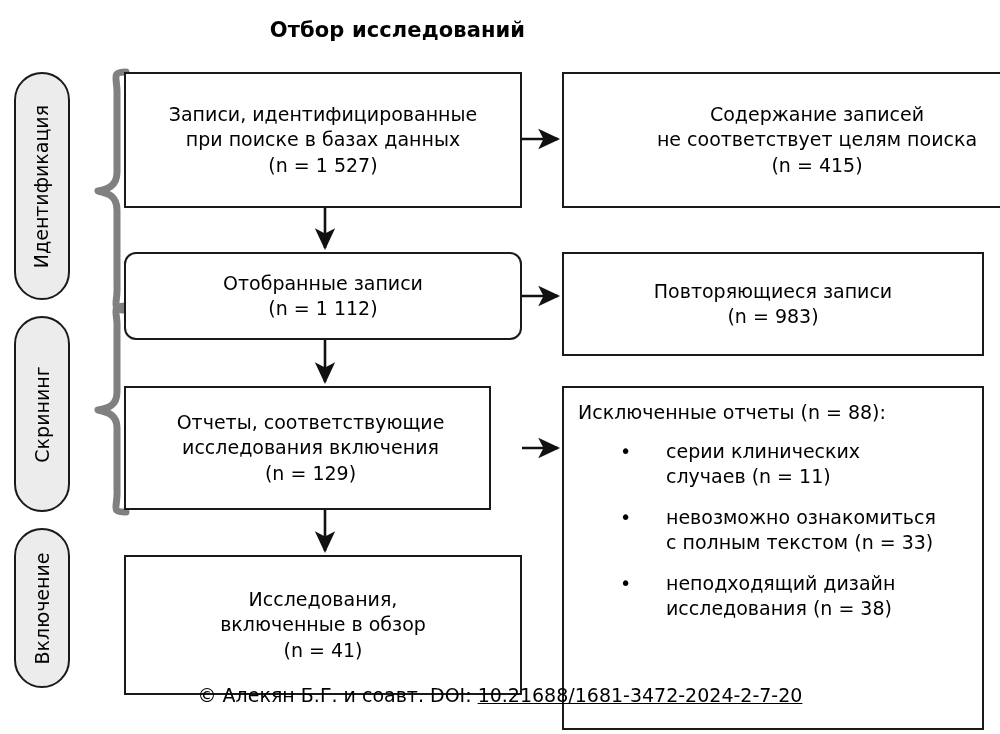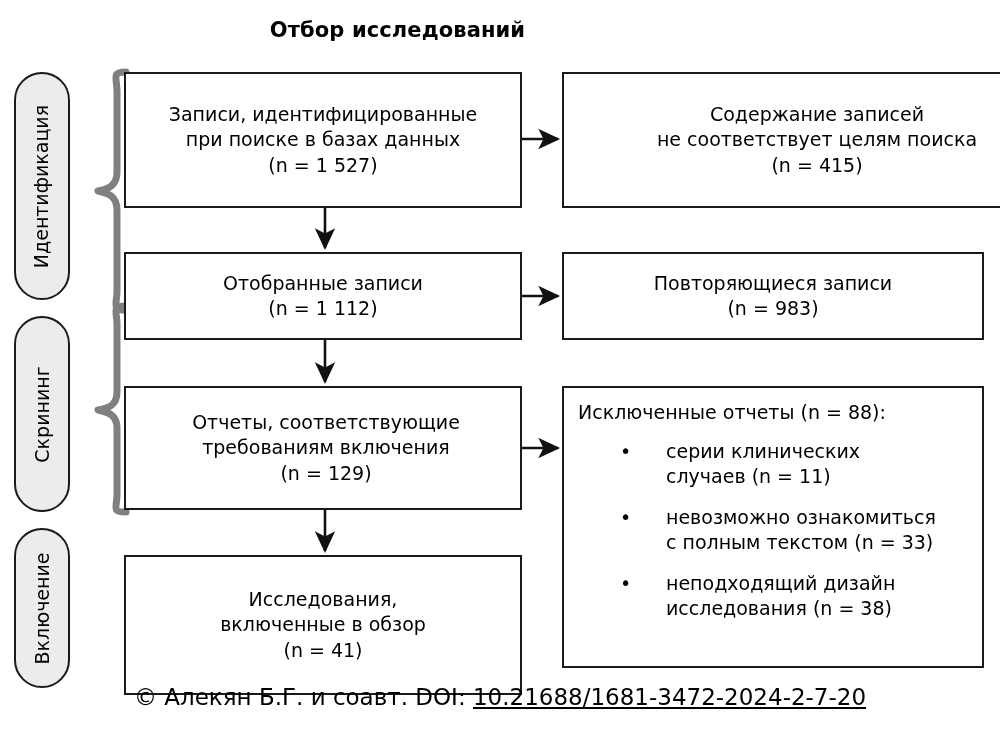--- a/index.html
+++ b/index.html
@@ -74,29 +74,29 @@
     justify-content: center;
     font-size: 19px;
     line-height: 1.32;
     text-align: center;
     padding: 4px 10px;
   }
   .box .line { white-space: nowrap; }
 
   
   #box-identified { left: 124px; top: 72px;  width: 398px; height: 136px; }
-  #box-screened   { left: 124px; top: 252px; width: 398px; height: 88px; }
-  #box-eligible   { left: 124px; top: 386px; width: 398px; height: 124px; padding-left: 16px; }
+  #box-screened   { left: 124px; top: 252px; width: 398px; height: 88px; border-radius: 12px; }
+  #box-eligible   { left: 124px; top: 386px; width: 367px; height: 124px; padding-left: 16px; }
   #box-included   { left: 124px; top: 555px; width: 398px; height: 140px; }
 
   
   #box-irrelevant { left: 562px; top: 72px;  width: 510px; height: 136px; }
-  #box-duplicates { left: 562px; top: 252px; width: 422px; height: 88px; }
+  #box-duplicates { left: 562px; top: 252px; width: 422px; height: 104px; }
   #box-excluded {
-    left: 562px; top: 386px; width: 422px; height: 282px;
+    left: 562px; top: 386px; width: 422px; height: 344px;
     display: block;
     text-align: left;
     padding: 12px 12px 10px 14px;
   }
 
   .excluded-head {
     font-size: 19px;
     margin: 0 0 14px 0;
     white-space: nowrap;
   }
@@ -121,21 +121,21 @@
   }
   .excluded-list li .txt { display: block; }
 
   
   .footer {
     position: absolute;
     left: 0;
     top: 684px;
     width: 1000px;
     text-align: center;
-    font-size: 23px;
+    font-size: 19px;
     white-space: nowrap;
   }
   .footer .doi { text-decoration: underline; }
 
   
   svg.arrows {
     position: absolute;
     left: 0; top: 0;
     width: 1000px; height: 734px;
     pointer-events: none;
@@ -171,21 +171,21 @@
     <span class="line">(n = 1 527)</span>
   </div>
 
   <div class="box" id="box-screened">
     <span class="line">Отобранные записи</span>
     <span class="line">(n = 1 112)</span>
   </div>
 
   <div class="box" id="box-eligible">
     <span class="line">Отчеты, соответствующие</span>
-    <span class="line">требованиям включения</span>
+    <span class="line">исследования включения</span>
     <span class="line">(n = 129)</span>
   </div>
 
   <div class="box" id="box-included">
     <span class="line">Исследования,</span>
     <span class="line">включенные в обзор</span>
     <span class="line">(n = 41)</span>
   </div>
 
   <div class="box" id="box-irrelevant">

